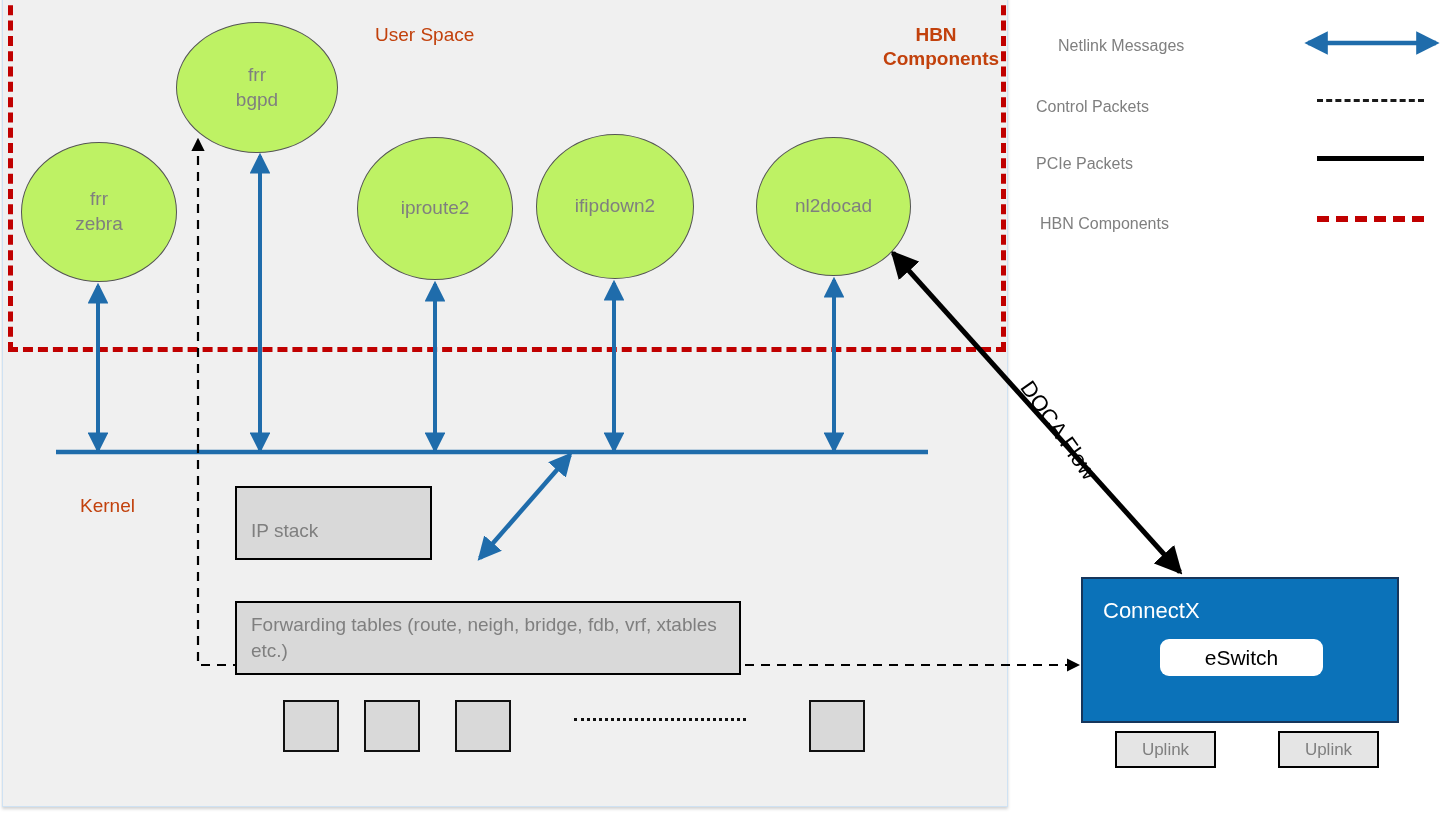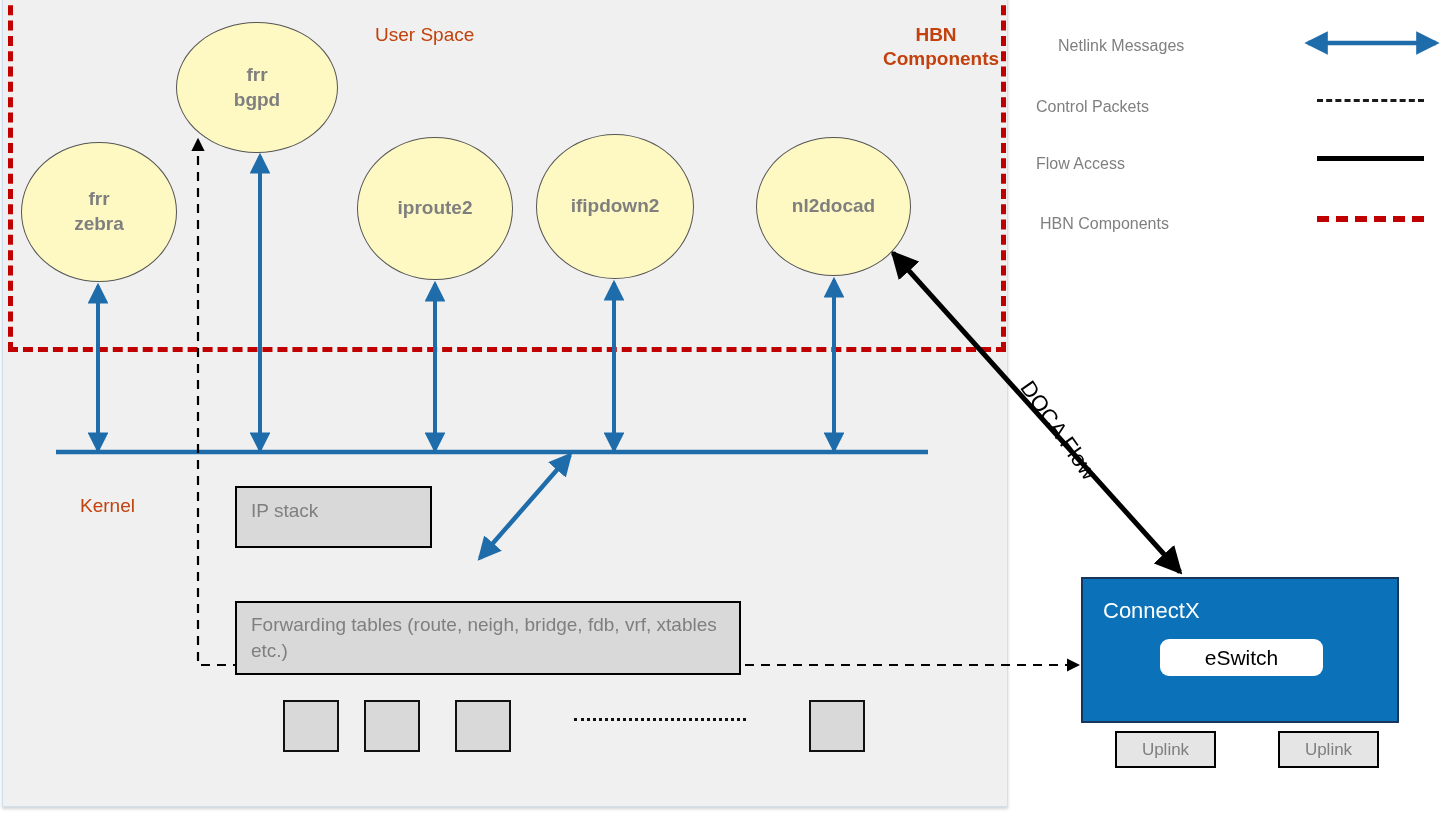--- a/index.html
+++ b/index.html
@@ -52,49 +52,48 @@
   #label-kernel { left: 72px; top: 494px; margin-left: 8px; }
   #label-netdev {
     left: 40px; top: 696px;
     width: 210px;
   }
 
   
   .proc-circle {
     border: 1.2px solid #555555;
     border-radius: 50%;
-    background: #fef9c3;
+    background: #bef264;
     display: flex;
     align-items: center;
     justify-content: center;
     text-align: center;
     color: #7f7f7f;
     font-size: 19px;
     line-height: 1.3;
     white-space: pre-line;
     box-sizing: border-box;
-    font-weight: bold;
   }
   #circle-frr-zebra  { left: 21px;  top: 142px; width: 156px; height: 140px; }
   #circle-frr-bgpd   { left: 176px; top: 22px;  width: 162px; height: 131px; }
   #circle-iproute2   { left: 357px; top: 137px; width: 156px; height: 143px; }
   #circle-ifipdown2  { left: 536px; top: 134px; width: 158px; height: 145px; }
   #circle-nl2docad   { left: 756px; top: 137px; width: 155px; height: 139px; }
 
   
   .grey-box {
     background: #d9d9d9;
     border: 2.4px solid #000000;
     box-sizing: border-box;
     color: #7f7f7f;
     font-size: 19px;
     line-height: 1.35;
     padding: 9px 14px;
   }
-  #box-ip-stack        { left: 235px; top: 486px; width: 197px; height: 62px; padding-top: 10px;}
+  #box-ip-stack        { left: 235px; top: 486px; width: 197px; height: 74px; padding-top: 30px;}
   #box-forwarding      { left: 235px; top: 563px; width: 506px; height: 74px; margin-top: 38px; }
 
   
   .netdev-box {
     background: #d9d9d9;
     border: 2.4px solid #111111;
     box-sizing: border-box;
     width: 56px; height: 52px;
   }
   #netdev-0 { left: 283px; top: 700px; }
@@ -269,20 +268,20 @@
   <div class="abs" id="connectx-block"></div>
   <div class="abs" id="connectx-title">ConnectX</div>
   <div class="abs" id="eswitch-box">eSwitch</div>
   <div class="abs uplink-box" id="uplink-0">Uplink</div>
   <div class="abs uplink-box" id="uplink-1">Uplink</div>
 
   <div class="abs" id="doca-flow-label">DOCA Flow</div>
 
   <div class="legend-label" id="legend-label-0">Netlink Messages</div>
   <div class="legend-label" id="legend-label-1">Control Packets</div>
-  <div class="legend-label" id="legend-label-2">Flow Access</div>
+  <div class="legend-label" id="legend-label-2">PCIe Packets</div>
   <div class="legend-label" id="legend-label-3">HBN Components</div>
 
   <div class="legend-sample" id="legend-sample-1"></div>
   <div class="legend-sample" id="legend-sample-2"></div>
   <div class="legend-sample" id="legend-sample-3"></div>
 
 </div>
 
 </body></html>

